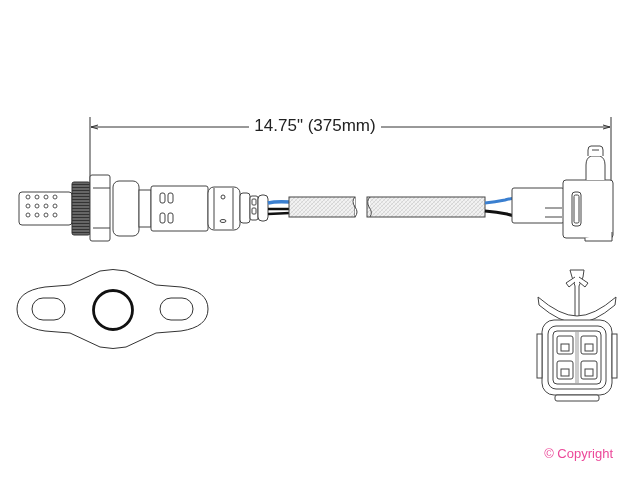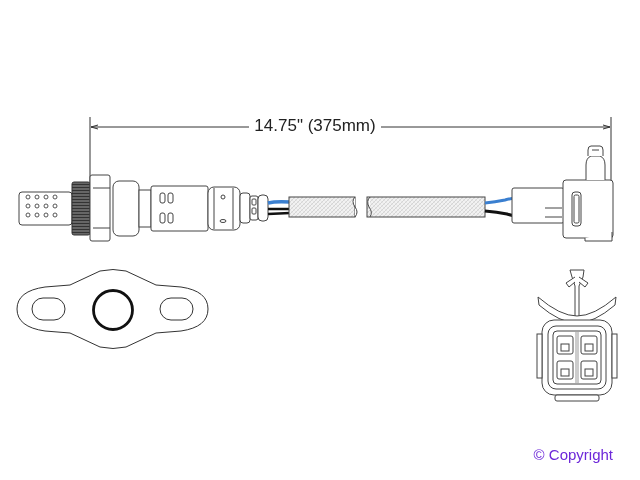--- a/index.html
+++ b/index.html
@@ -34,22 +34,22 @@
     .dim-label span {
       background: #fff;
       padding: 0 5px;
       position: relative;
       left: -5px;
     }
     .copyright {
       position: absolute;
       right: 27px;
       top: 446px;
-      font-size: 15px;
-      color: #6d28d9;
+      font-size: 13px;
+      color: #ec4899;
     }
   </style>
 </head>
 <body>
 
 <svg id="diagram" viewBox="0 0 640 480" xmlns="http://www.w3.org/2000/svg">
   <defs>
     <pattern id="braid" width="4" height="4" patternUnits="userSpaceOnUse">
       <rect width="4" height="4" fill="#f2f2f2"></rect>
       <path d="M0 4 L4 0" stroke="#c8c8c8" stroke-width="0.7"></path>

